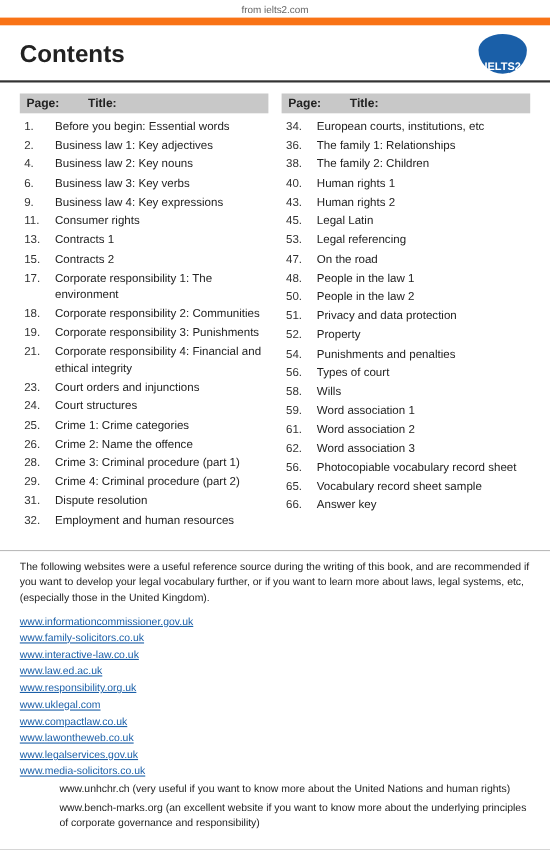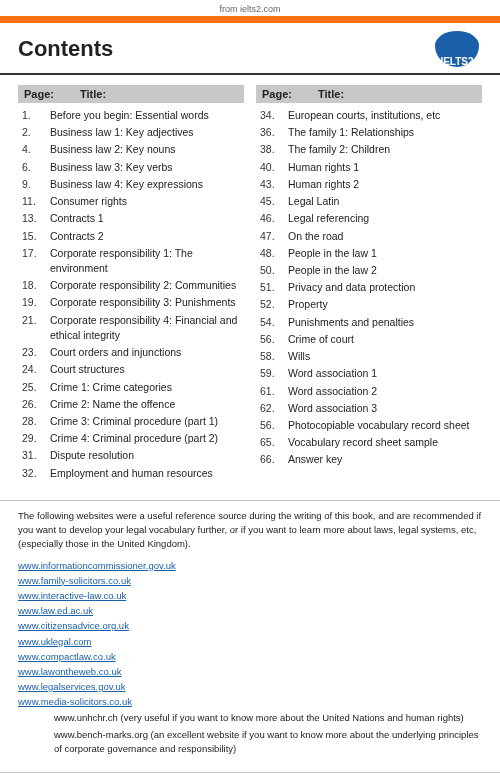--- a/index.html
+++ b/index.html
@@ -263,21 +263,21 @@
           </div>
           <div class="entry">
             <span class="entry-num">43.</span>
             <span class="entry-text">Human rights 2</span>
           </div>
           <div class="entry">
             <span class="entry-num">45.</span>
             <span class="entry-text">Legal Latin</span>
           </div>
           <div class="entry">
-            <span class="entry-num">46.</span>
+            <span class="entry-num">53.</span>
             <span class="entry-text">Legal referencing</span>
           </div>
           <div class="entry">
             <span class="entry-num">47.</span>
             <span class="entry-text">On the road</span>
           </div>
           <div class="entry">
             <span class="entry-num">48.</span>
             <span class="entry-text">People in the law 1</span>
           </div>
@@ -292,21 +292,21 @@
           <div class="entry">
             <span class="entry-num">52.</span>
             <span class="entry-text">Property</span>
           </div>
           <div class="entry">
             <span class="entry-num">54.</span>
             <span class="entry-text">Punishments and penalties</span>
           </div>
           <div class="entry">
             <span class="entry-num">56.</span>
-            <span class="entry-text">Crime of court</span>
+            <span class="entry-text">Types of court</span>
           </div>
           <div class="entry">
             <span class="entry-num">58.</span>
             <span class="entry-text">Wills</span>
           </div>
           <div class="entry">
             <span class="entry-num">59.</span>
             <span class="entry-text">Word association 1</span>
           </div>
           <div class="entry">
@@ -336,21 +336,21 @@
 
 <hr class="divider">
 
 <div class="websites-section">
   <p class="websites-intro">The following websites were a useful reference source during the writing of this book, and are recommended if you want to develop your legal vocabulary further, or if you want to learn more about laws, legal systems, etc, (especially those in the United Kingdom).</p>
   <div id="website-links">
       <a class="website-link" href="#">www.informationcommissioner.gov.uk</a>
       <a class="website-link" href="#">www.family-solicitors.co.uk</a>
       <a class="website-link" href="#">www.interactive-law.co.uk</a>
       <a class="website-link" href="#">www.law.ed.ac.uk</a>
-      <a class="website-link" href="#">www.citizensadvice.org.uk</a>
+      <a class="website-link" href="#">www.responsibility.org.uk</a>
       <a class="website-link" href="#">www.uklegal.com</a>
       <a class="website-link" href="#">www.compactlaw.co.uk</a>
       <a class="website-link" href="#">www.lawontheweb.co.uk</a>
       <a class="website-link" href="#">www.legalservices.gov.uk</a>
       <a class="website-link" href="#">www.media-solicitors.co.uk</a>
     </div>
   <p class="website-desc">www.unhchr.ch (very useful if you want to know more about the United Nations and human rights)</p>
   <p class="website-desc">www.bench-marks.org (an excellent website if you want to know more about the underlying principles of corporate governance and responsibility)</p>
 </div>
 

